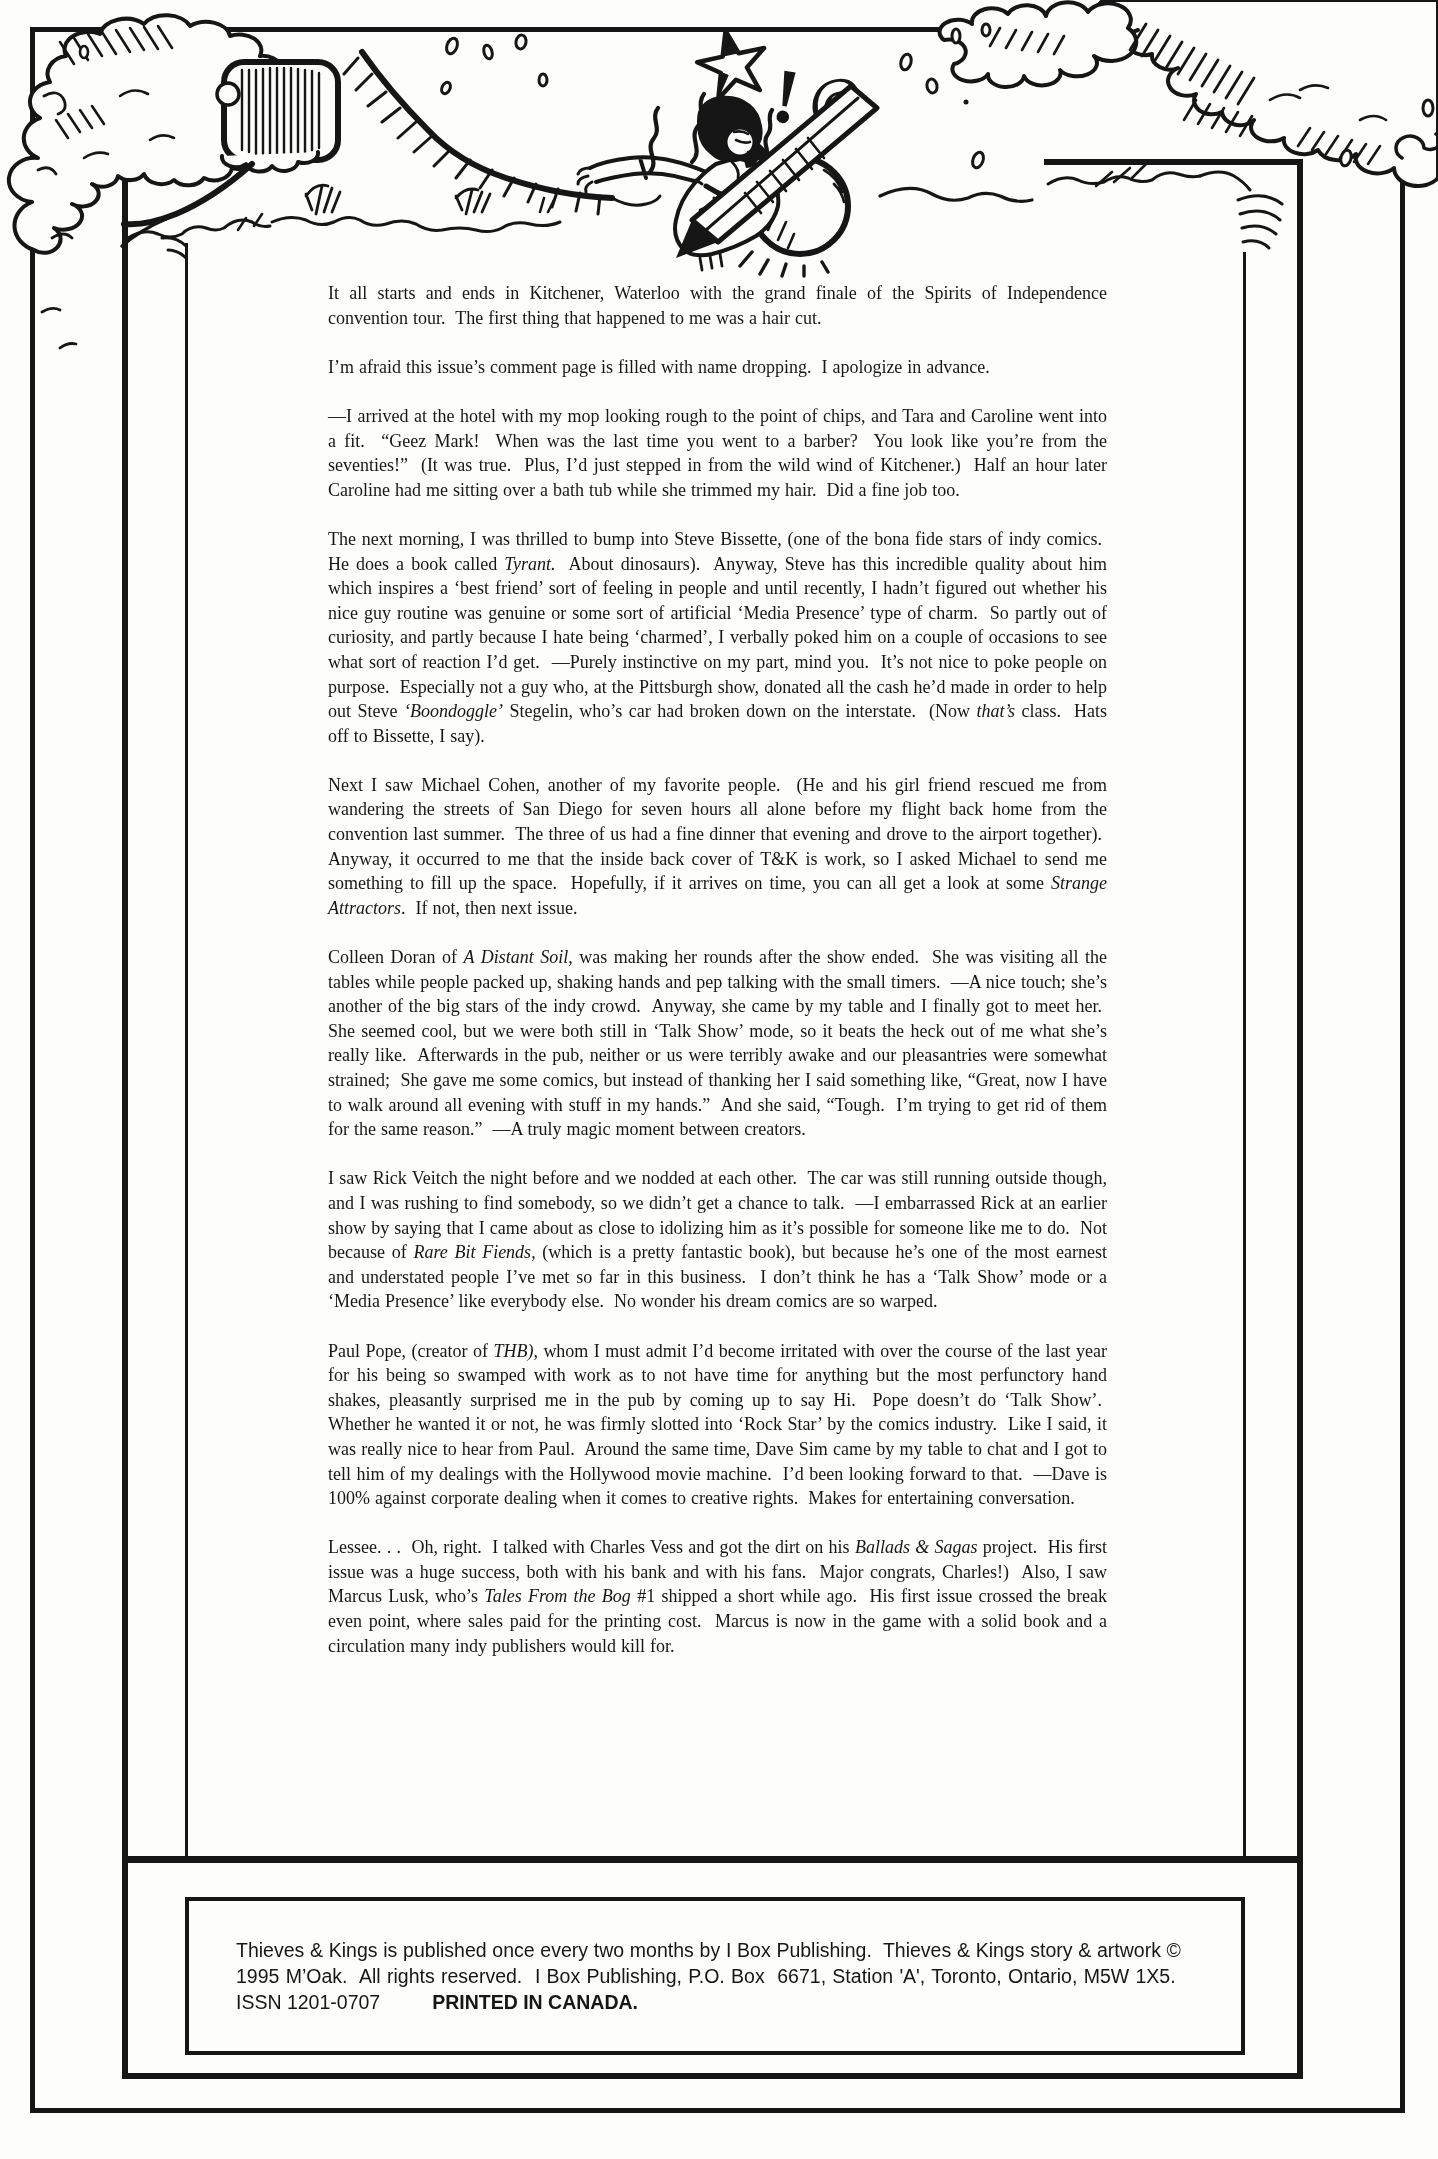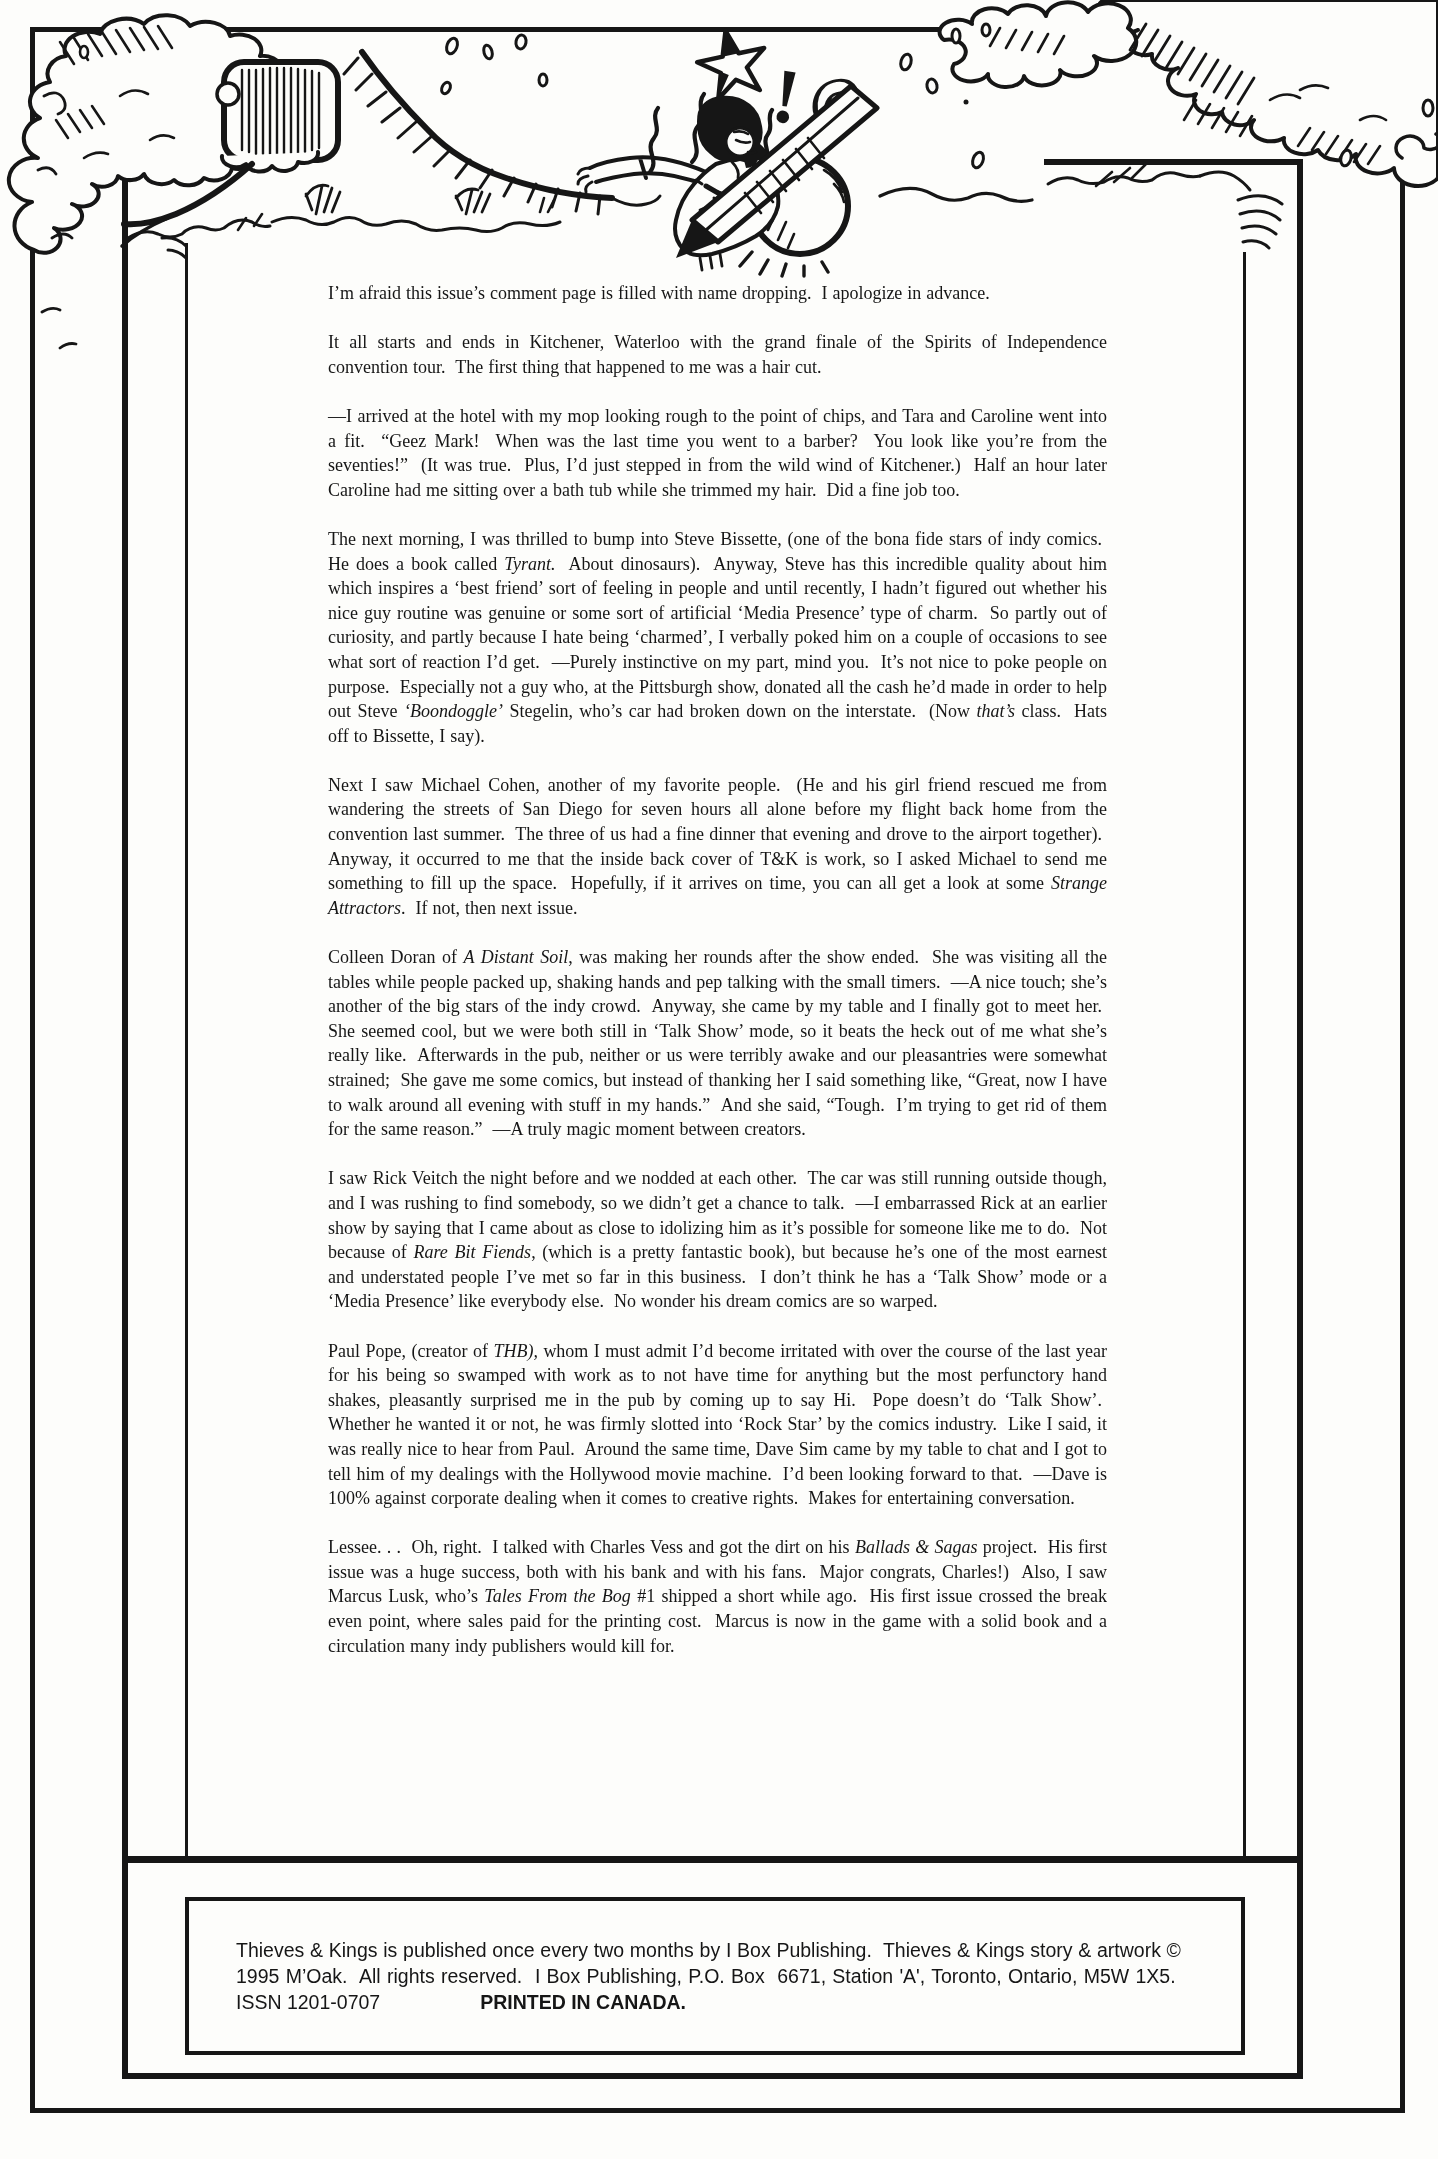--- a/index.html
+++ b/index.html
@@ -17,21 +17,21 @@
   .art{position:absolute;left:0;top:0;z-index:3;pointer-events:none;}
   .text-col{position:absolute;left:328px;top:281px;width:779px;z-index:2;}
   .para{margin:0 0 24.6px 0;font-size:18px;line-height:24.6px;text-align:justify;
         text-align-last:left;word-spacing:0.5px;}
   .para .it{font-style:italic;font-family:Liberation Serif, serif;}
   .indicia{position:absolute;left:185px;top:1897px;width:1060px;height:158px;
         border:4px solid var(--ink);box-sizing:border-box;z-index:2;background:var(--paper);}
   .indicia-text{margin:0;padding:36px 60px 0 47px;font-family:"Liberation Sans", sans-serif;
         font-size:19.5px;line-height:26px;text-align:justify;text-align-last:left;}
   .indicia-text .b{font-weight:bold;}
-  .indicia-text .gap{margin-left:100px;}
+  .indicia-text .gap{margin-left:52px;}
   svg .ln{stroke:var(--ink);fill:none;stroke-linecap:round;stroke-linejoin:round;}
   svg .fillp{fill:var(--paper);}
   svg .fillk{fill:var(--ink);stroke:none;}
 </style>
 </head>
 <body>
 
 <div class="page">
 
   <div class="outer-border"></div>
@@ -154,22 +154,22 @@
 
     <g>
       <polygon class="ln fillp" stroke-width="5" points="851,86 877,108 718,242 692,220"></polygon>
       <path class="ln" stroke-width="3" d="M858,98 L706,230"></path>
       <polygon class="fillk" points="692,220 718,242 676,258"></polygon>
       <path class="ln" stroke-width="2.6" d="M808,138 l16,20 M796,149 l16,20 M783,160 l16,20 M770,171 l16,20 M757,182 l16,20 M745,193 l16,20"></path>
     </g>
   </svg>
 
   <div class="text-col" id="paragraphs">
+      <p class="para"><span>It all starts and ends in Kitchener, Waterloo with the grand finale of the Spirits of Independence convention tour.&nbsp; The first thing that happened to me was a hair cut.</span></p>
       <p class="para"><span>I’m afraid this issue’s comment page is filled with name dropping.&nbsp; I apologize in advance.</span></p>
-      <p class="para"><span>It all starts and ends in Kitchener, Waterloo with the grand finale of the Spirits of Independence convention tour.&nbsp; The first thing that happened to me was a hair cut.</span></p>
       <p class="para"><span>—I arrived at the hotel with my mop looking rough to the point of chips, and Tara and Caroline went into a fit.&nbsp; “Geez Mark!&nbsp; When was the last time you went to a barber?&nbsp; You look like you’re from the seventies!”&nbsp; (It was true.&nbsp; Plus, I’d just stepped in from the wild wind of Kitchener.)&nbsp; Half an hour later Caroline had me sitting over a bath tub while she trimmed my hair.&nbsp; Did a fine job too.</span></p>
       <p class="para"><span>The next morning, I was thrilled to bump into Steve Bissette, (one of the bona fide stars of indy comics.&nbsp; He does a book called </span><span class="it">Tyrant.</span><span>&nbsp; About dinosaurs).&nbsp; Anyway, Steve has this incredible quality about him which inspires a ‘best friend’ sort of feeling in people and until recently, I hadn’t figured out whether his nice guy routine was genuine or some sort of artificial ‘Media Presence’ type of charm.&nbsp; So partly out of curiosity, and partly because I hate being ‘charmed’, I verbally poked him on a couple of occasions to see what sort of reaction I’d get.&nbsp; —Purely instinctive on my part, mind you.&nbsp; It’s not nice to poke people on purpose.&nbsp; Especially not a guy who, at the Pittsburgh show, donated all the cash he’d made in order to help out Steve </span><span class="it">‘Boondoggle’</span><span> Stegelin, who’s car had broken down on the interstate.&nbsp; (Now </span><span class="it">that’s</span><span> class.&nbsp; Hats off to Bissette, I say).</span></p>
       <p class="para"><span>Next I saw Michael Cohen, another of my favorite people.&nbsp; (He and his girl friend rescued me from wandering the streets of San Diego for seven hours all alone before my flight back home from the convention last summer.&nbsp; The three of us had a fine dinner that evening and drove to the airport together).&nbsp; Anyway, it occurred to me that the inside back cover of T&amp;K is work, so I asked Michael to send me something to fill up the space.&nbsp; Hopefully, if it arrives on time, you can all get a look at some </span><span class="it">Strange Attractors</span><span>.&nbsp; If not, then next issue.</span></p>
       <p class="para"><span>Colleen Doran of </span><span class="it">A Distant Soil</span><span>, was making her rounds after the show ended.&nbsp; She was visiting all the tables while people packed up, shaking hands and pep talking with the small timers.&nbsp; —A nice touch; she’s another of the big stars of the indy crowd.&nbsp; Anyway, she came by my table and I finally got to meet her.&nbsp; She seemed cool, but we were both still in ‘Talk Show’ mode, so it beats the heck out of me what she’s really like.&nbsp; Afterwards in the pub, neither or us were terribly awake and our pleasantries were somewhat strained;&nbsp; She gave me some comics, but instead of thanking her I said something like, “Great, now I have to walk around all evening with stuff in my hands.”&nbsp; And she said, “Tough.&nbsp; I’m trying to get rid of them for the same reason.”&nbsp; —A truly magic moment between creators.</span></p>
       <p class="para"><span>I saw Rick Veitch the night before and we nodded at each other.&nbsp; The car was still running outside though, and I was rushing to find somebody, so we didn’t get a chance to talk.&nbsp; —I embarrassed Rick at an earlier show by saying that I came about as close to idolizing him as it’s possible for someone like me to do.&nbsp; Not because of </span><span class="it">Rare Bit Fiends</span><span>, (which is a pretty fantastic book), but because he’s one of the most earnest and understated people I’ve met so far in this business.&nbsp; I don’t think he has a ‘Talk Show’ mode or a ‘Media Presence’ like everybody else.&nbsp; No wonder his dream comics are so warped.</span></p>
       <p class="para"><span>Paul Pope, (creator of </span><span class="it">THB),</span><span> whom I must admit I’d become irritated with over the course of the last year for his being so swamped with work as to not have time for anything but the most perfunctory hand shakes, pleasantly surprised me in the pub by coming up to say Hi.&nbsp; Pope doesn’t do ‘Talk Show’.&nbsp; Whether he wanted it or not, he was firmly slotted into ‘Rock Star’ by the comics industry.&nbsp; Like I said, it was really nice to hear from Paul.&nbsp; Around the same time, Dave Sim came by my table to chat and I got to tell him of my dealings with the Hollywood movie machine.&nbsp; I’d been looking forward to that.&nbsp; —Dave is 100% against corporate dealing when it comes to creative rights.&nbsp; Makes for entertaining conversation.</span></p>
       <p class="para"><span>Lessee. . .&nbsp; Oh, right.&nbsp; I talked with Charles Vess and got the dirt on his </span><span class="it">Ballads &amp; Sagas</span><span> project.&nbsp; His first issue was a huge success, both with his bank and with his fans.&nbsp; Major congrats, Charles!)&nbsp; Also, I saw Marcus Lusk, who’s </span><span class="it">Tales From the Bog</span><span> #1 shipped a short while ago.&nbsp; His first issue crossed the break even point, where sales paid for the printing cost.&nbsp; Marcus is now in the game with a solid book and a circulation many indy publishers would kill for.</span></p>
     </div>
 
   <div class="indicia">

